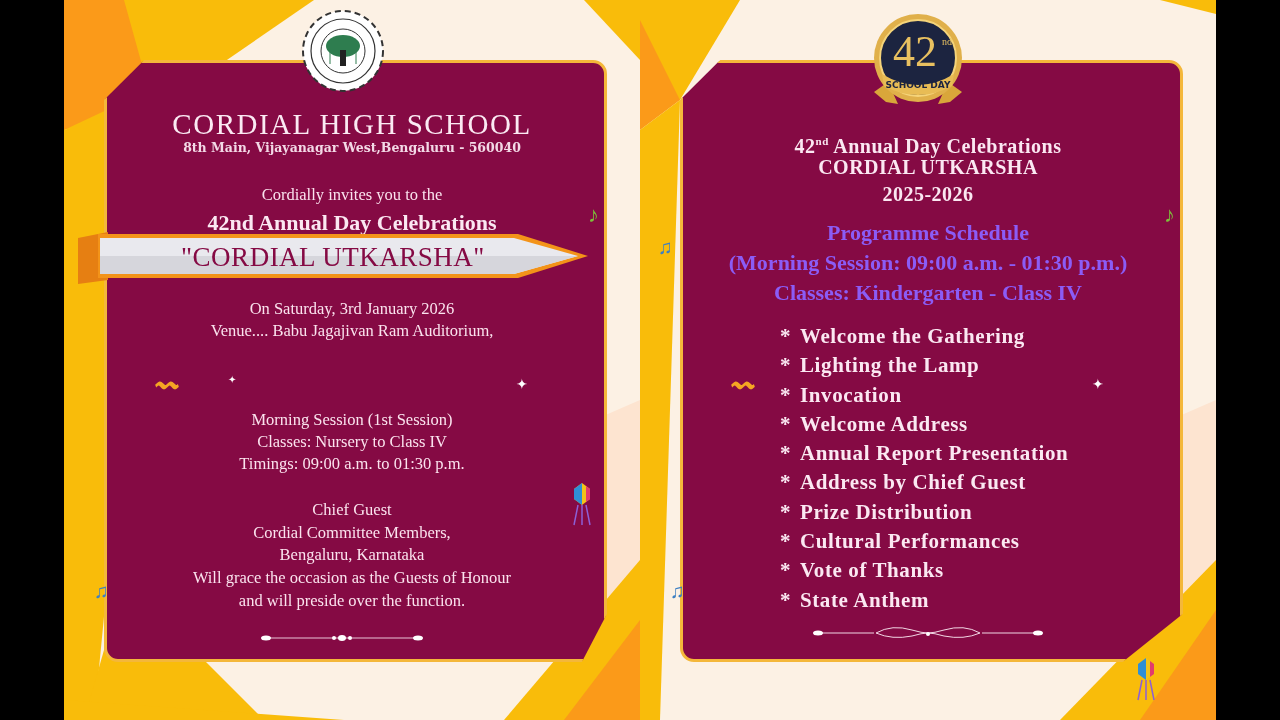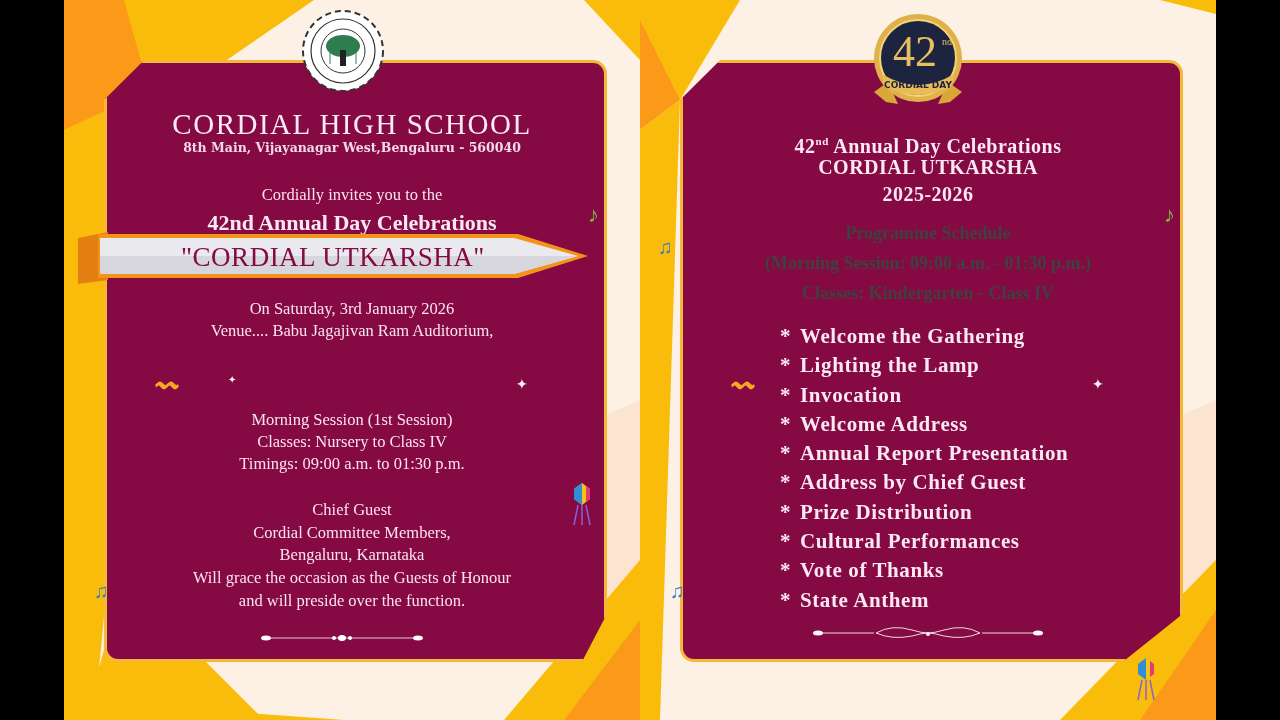--- a/index.html
+++ b/index.html
@@ -29,21 +29,21 @@
   .regular { font-size: 16.5px; color: #fbe3ee; line-height: 22px; text-align: center; }
   .bold-big { font-size: 22px; font-weight: bold; color: #fbe8f2; }
   .ribbon {
     position: absolute; left: 14px; top: 232px; width: 510px; height: 50px;
   }
   .ribbon-text {
     position: absolute; left: 0; width: 100%; top: 10px; text-align: center;
     font-size: 27px; color: #850a44; letter-spacing: 0.5px;
   }
   .r-title { font-size: 20px; font-weight: bold; color: #fbe8f2; letter-spacing: 0.5px; line-height: 26px; }
-  .r-sub { font-size: 18px; font-weight: bold; color: #404040; line-height: 30px; }
+  .r-sub { font-size: 22px; font-weight: bold; color: #8b5cf6; line-height: 30px; }
   .prog-list { position: absolute; left: 140px; top: 322px; color: #fbe8f2; font-size: 21px; font-weight: bold; letter-spacing: 0.6px; }
   .prog-item { height: 29.3px; line-height: 29px; white-space: nowrap; }
   .prog-item .star { display: inline-block; width: 20px; }
   .badge { position: absolute; }
   .divider { position: absolute; }
   .deco { position: absolute; }
 </style>
 </head>
 <body>
 
@@ -138,21 +138,21 @@
   <div class="badge" style="left:228px;top:12px;width:100px;height:96px">
     <svg width="100" height="96" style="position:absolute;left:0;top:0">
       <polygon points="6,80 20,70 30,92 18,90" fill="#d9a63a"></polygon>
       <polygon points="94,80 80,70 70,92 82,90" fill="#d9a63a"></polygon>
       <circle cx="50" cy="46" r="44" fill="#e0b04a"></circle>
       <circle cx="50" cy="46" r="38" fill="#1c2440" stroke="#f5d47a" stroke-width="2"></circle>
       <path d="M14 62 Q50 84 86 62 L84 74 Q50 92 16 74 Z" fill="#e8bc55"></path>
     </svg>
     <div style="position:absolute;left:14px;top:14px;width:66px;text-align:center;font-size:44px;color:#e8c060;font-family:'Liberation Serif',serif">42</div>
     <div style="position:absolute;left:74px;top:24px;font-size:10px;color:#e8c060">nd</div>
-    <div style="position:absolute;left:0;top:68px;width:100px;text-align:center;font-size:9px;font-weight:bold;color:#1c2440;font-family:'DejaVu Sans',sans-serif">CORDIAL DAY</div>
+    <div style="position:absolute;left:0;top:68px;width:100px;text-align:center;font-size:9px;font-weight:bold;color:#1c2440;font-family:'DejaVu Sans',sans-serif">SCHOOL DAY</div>
   </div>
 
   <div class="text-center r-title" style="top:128px"><span>42</span><sup style="font-size:11px">nd</sup><span> Annual Day Celebrations</span></div>
   <div class="text-center r-title" style="top:154px">CORDIAL UTKARSHA</div>
   <div class="text-center r-title" style="top:181px">2025-2026</div>
 
   <div class="text-center r-sub" style="top:218px">Programme Schedule</div>
   <div class="text-center r-sub" style="top:248px">(Morning Session: 09:00 a.m. - 01:30 p.m.)</div>
   <div class="text-center r-sub" style="top:278px">Classes: Kindergarten - Class IV</div>
 

